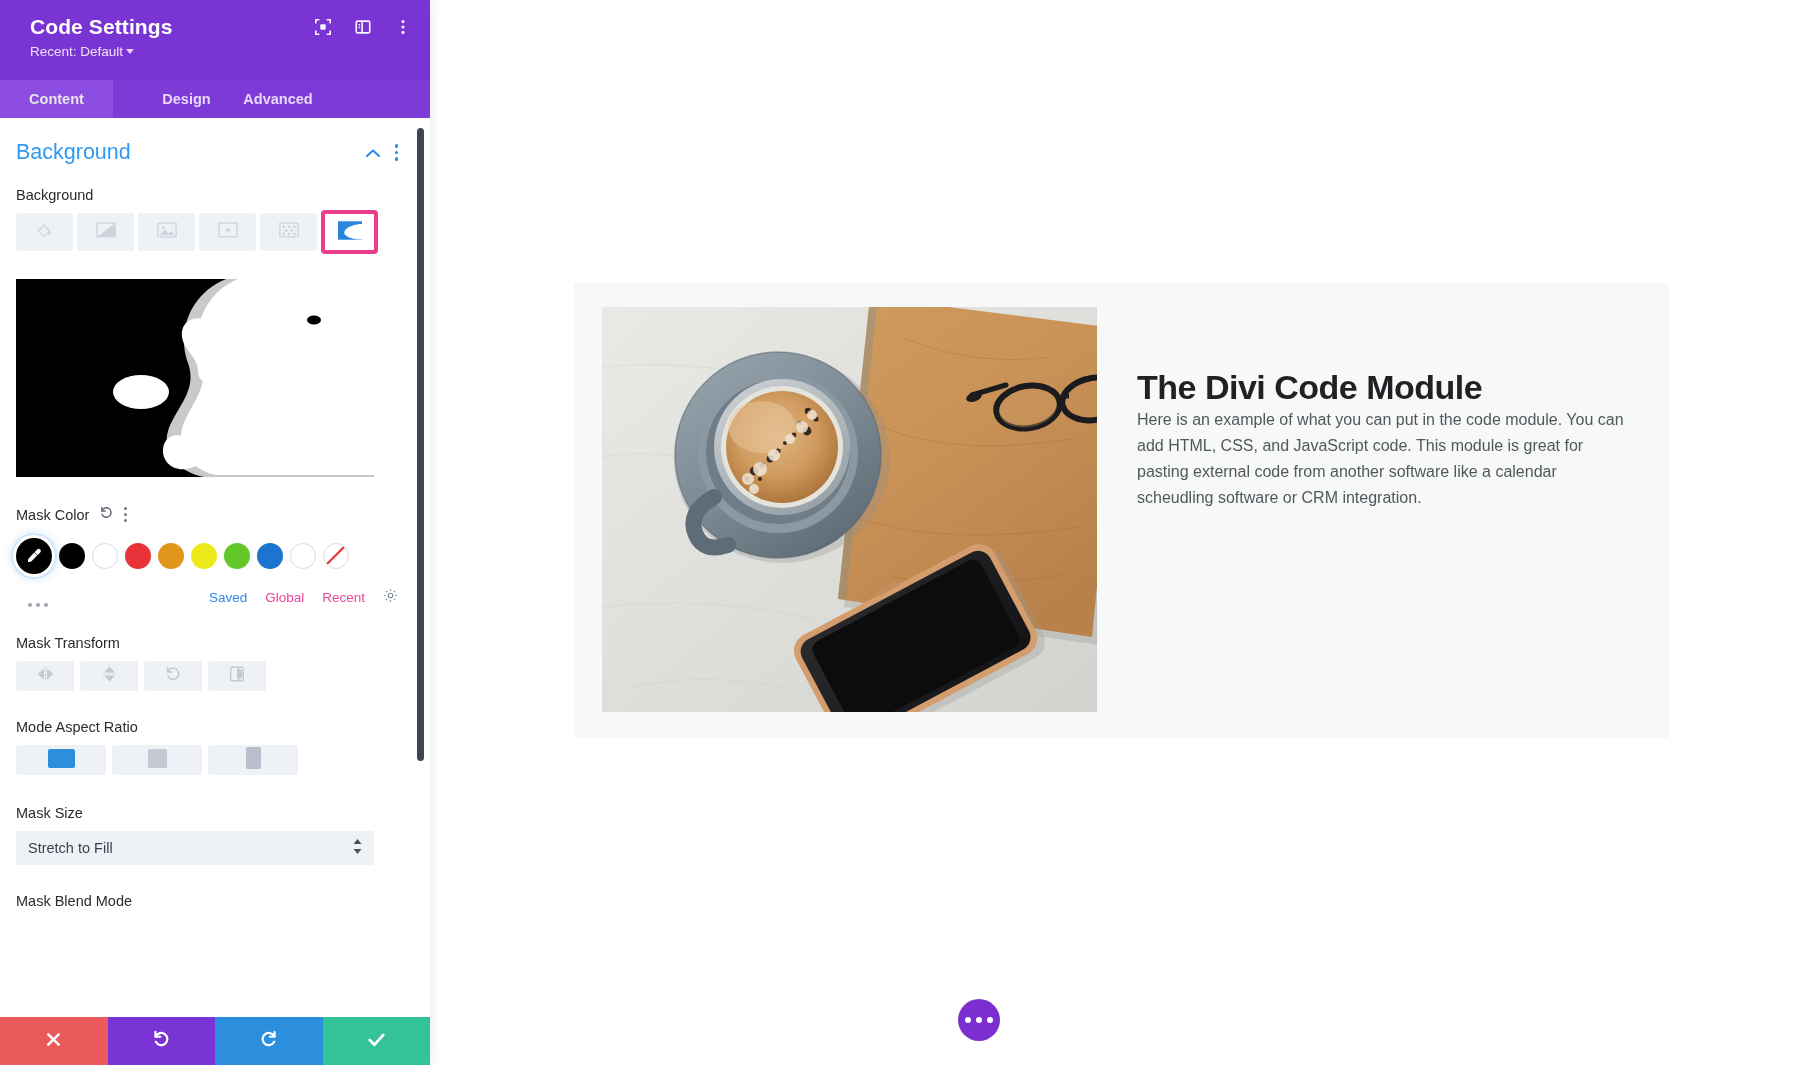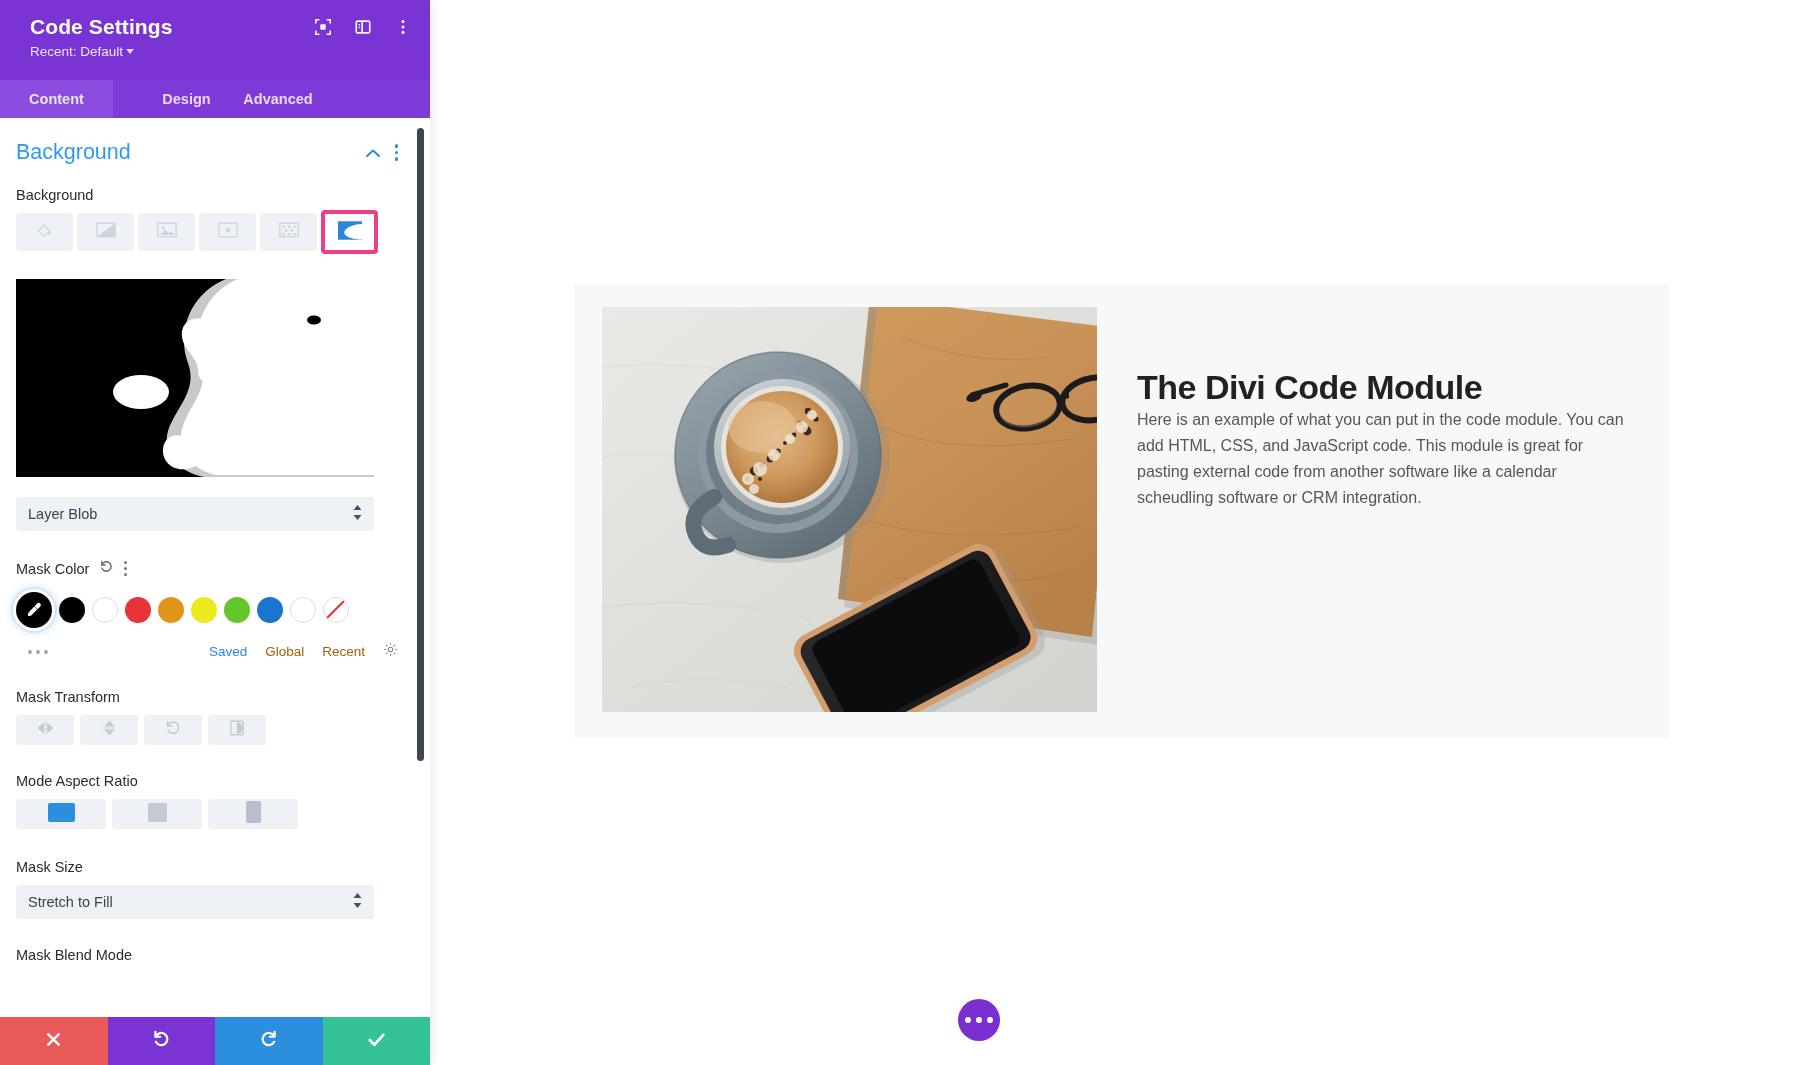--- a/index.html
+++ b/index.html
@@ -91,25 +91,25 @@
 
   .swatches { display: flex; align-items: center; gap: 7px; }
   .sw { width: 26px; height: 26px; border-radius: 50%; display:block; }
   .sw.picker {
     width: 36px; height: 36px; background: #000; position: relative;
     box-shadow: 0 0 0 3px #fff, 0 0 0 5px #cfe6fb, 0 0 10px 4px rgba(120,190,250,.45);
     display: flex; align-items: center; justify-content: center;
   }
   .sw.ring { border: 1.5px solid #d9dde3; }
 
-  .saved-row { display: flex; align-items: center; justify-content: space-between; margin-top: 14px; }
+  .saved-row { display: flex; align-items: flex-end; justify-content: space-between; margin-top: 14px; }
   .dots-h { display: flex; gap: 4px; margin-left: 12px; }
   .dots-h i { width: 4px; height: 4px; background: #9aa3ae; border-radius: 50%; display: block; }
   .saved-links { display: flex; align-items: center; gap: 18px; }
-  .slink { font-size: 13.5px; color: #a16207; }
+  .slink { font-size: 13.5px; color: #ec4899; }
   .slink.active { color: #2d88e8; }
 
   .tr-buttons { display: flex; gap: 6px; }
   .trb { width: 58px; height: 30px; background: #eef1f6; border-radius: 3px; display: flex; align-items: center; justify-content: center; }
 
   .ar-buttons { display: flex; gap: 6px; }
   .arb { width: 90px; height: 30px; background: #eef1f6; border-radius: 3px; display: flex; align-items: center; justify-content: center; }
 
   .bottom-bar { display: flex; height: 48px; width: 430px; }
   .bb { flex: 1; display: flex; align-items: center; justify-content: center; }
@@ -282,29 +282,20 @@
               <ellipse cx="125" cy="113" rx="28" ry="17"></ellipse>
               <path d="M172 160 C 160 152, 148 158, 147 170 C 146 182, 156 192, 170 190 C 184 188, 192 178, 190 168 C 188 159, 180 155, 172 160 Z"></path>
               <circle cx="156" cy="178" r="4"></circle>
             </g>
             <g fill="#000000">
               <ellipse cx="298" cy="41" rx="7" ry="4.5"></ellipse>
             </g>
           </svg>
         </div>
 
-        <div class="select-box">
-          <span>Layer Blob</span>
-          <span class="spinner">
-            <svg width="9" height="15" viewBox="0 0 9 15">
-              <path d="M4.5 0 L8.5 5 L0.5 5 Z" fill="#4a525e"></path>
-              <path d="M4.5 15 L8.5 10 L0.5 10 Z" fill="#4a525e"></path>
-            </svg>
-          </span>
-        </div>
 
         <div class="sub-label-row">
           <span class="sub-label">Mask Color</span>
           <span>
             <svg class="reset-ic" viewBox="0 0 16 16" fill="none" stroke="#5e6876" stroke-width="1.5" stroke-linecap="round">
               <path d="M3.2 6.2 A5 5 0 1 1 3.2 9.8"></path>
               <path d="M3 2.6 L3 6.4 L6.6 6.4"></path>
             </svg>
           </span>
           <span class="dots-v sm">

